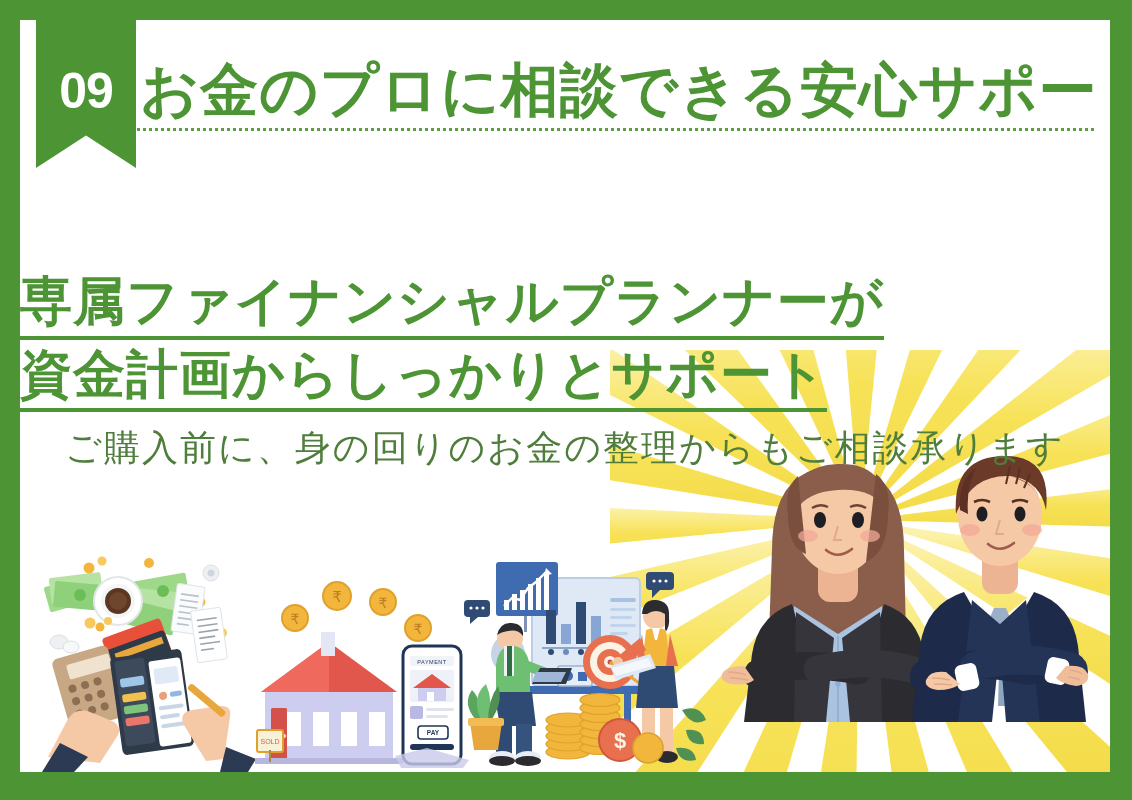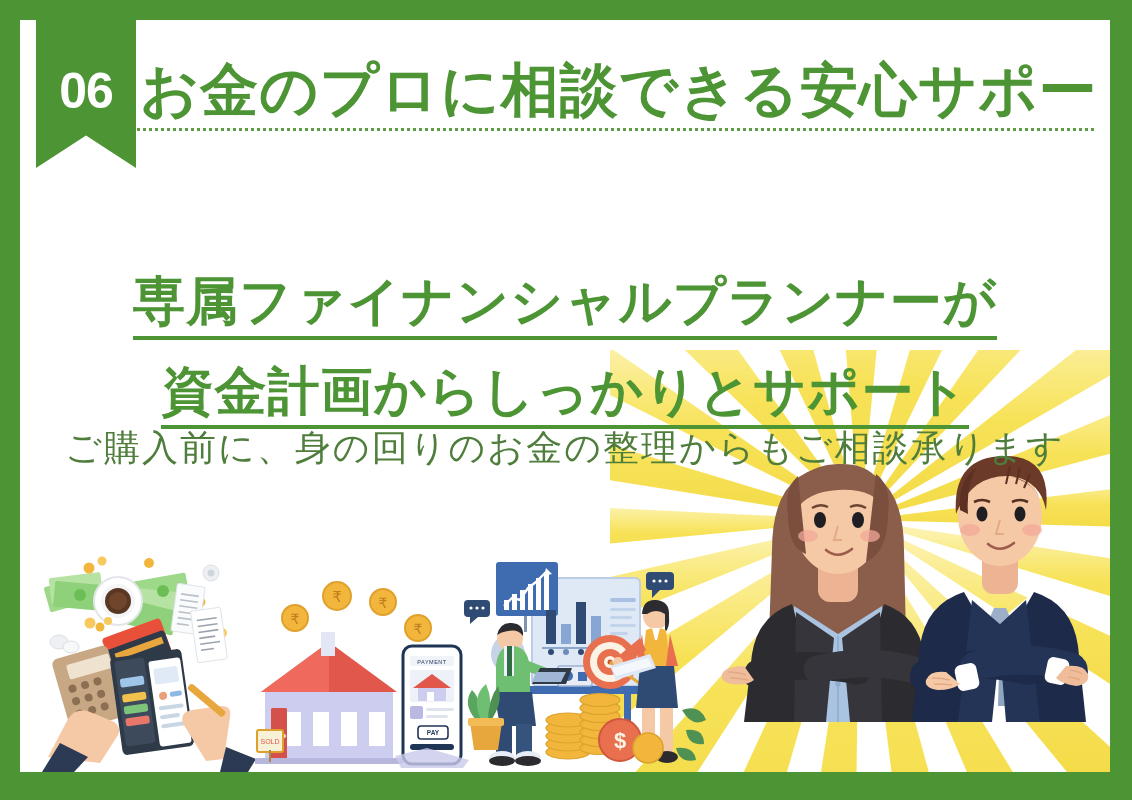--- a/index.html
+++ b/index.html
@@ -74,35 +74,34 @@
     left:590px; top:330px;
     width:520px; height:470px;
     z-index:1;
     pointer-events:none;
   }
 
   
   #headline {
     position:absolute;
     top:248px; left:0; width:1090px;
-    text-align:center;
     z-index:15;
   }
   .headline-line {
     display:inline-block;
     font-size:52px;
     font-weight:bold;
     color:#4c9434;
     letter-spacing:1px;
     line-height:1.28;
     border-bottom:4px solid #4c9434;
     padding-bottom:1px;
     white-space:nowrap;
   }
-  #headline-line-2 { margin-top:18px; }
+  #headline-line-2 { margin-top:1px; }
 
   #subheadline {
     position:absolute;
     top:404px; left:0; width:1090px;
     text-align:center;
     font-size:36px;
     color:#4f7d3c;
     letter-spacing:2px;
     z-index:15;
     white-space:nowrap;
@@ -159,21 +158,21 @@
           <polygon points="0,0 -80,-292 -130,-275"></polygon>
           <polygon points="0,0 -185,-258 -235,-228"></polygon>
           <polygon points="0,0 -290,-200 -330,-165"></polygon>
         </g>
       </g>
     </svg>
 
     <div id="header-dotted-rule"></div>
 
     <div id="ribbon">
-      <span id="ribbon-number">06</span>
+      <span id="ribbon-number">09</span>
     </div>
 
     <div id="header-title">お金のプロに相談できる安心サポート</div>
 
     <div id="headline">
       <div><span class="headline-line" id="headline-line-1">専属ファイナンシャルプランナーが</span></div>
       <div><span class="headline-line" id="headline-line-2">資金計画からしっかりとサポート</span></div>
     </div>
 
     <div id="subheadline">ご購入前に、身の回りのお金の整理からもご相談承ります</div>

